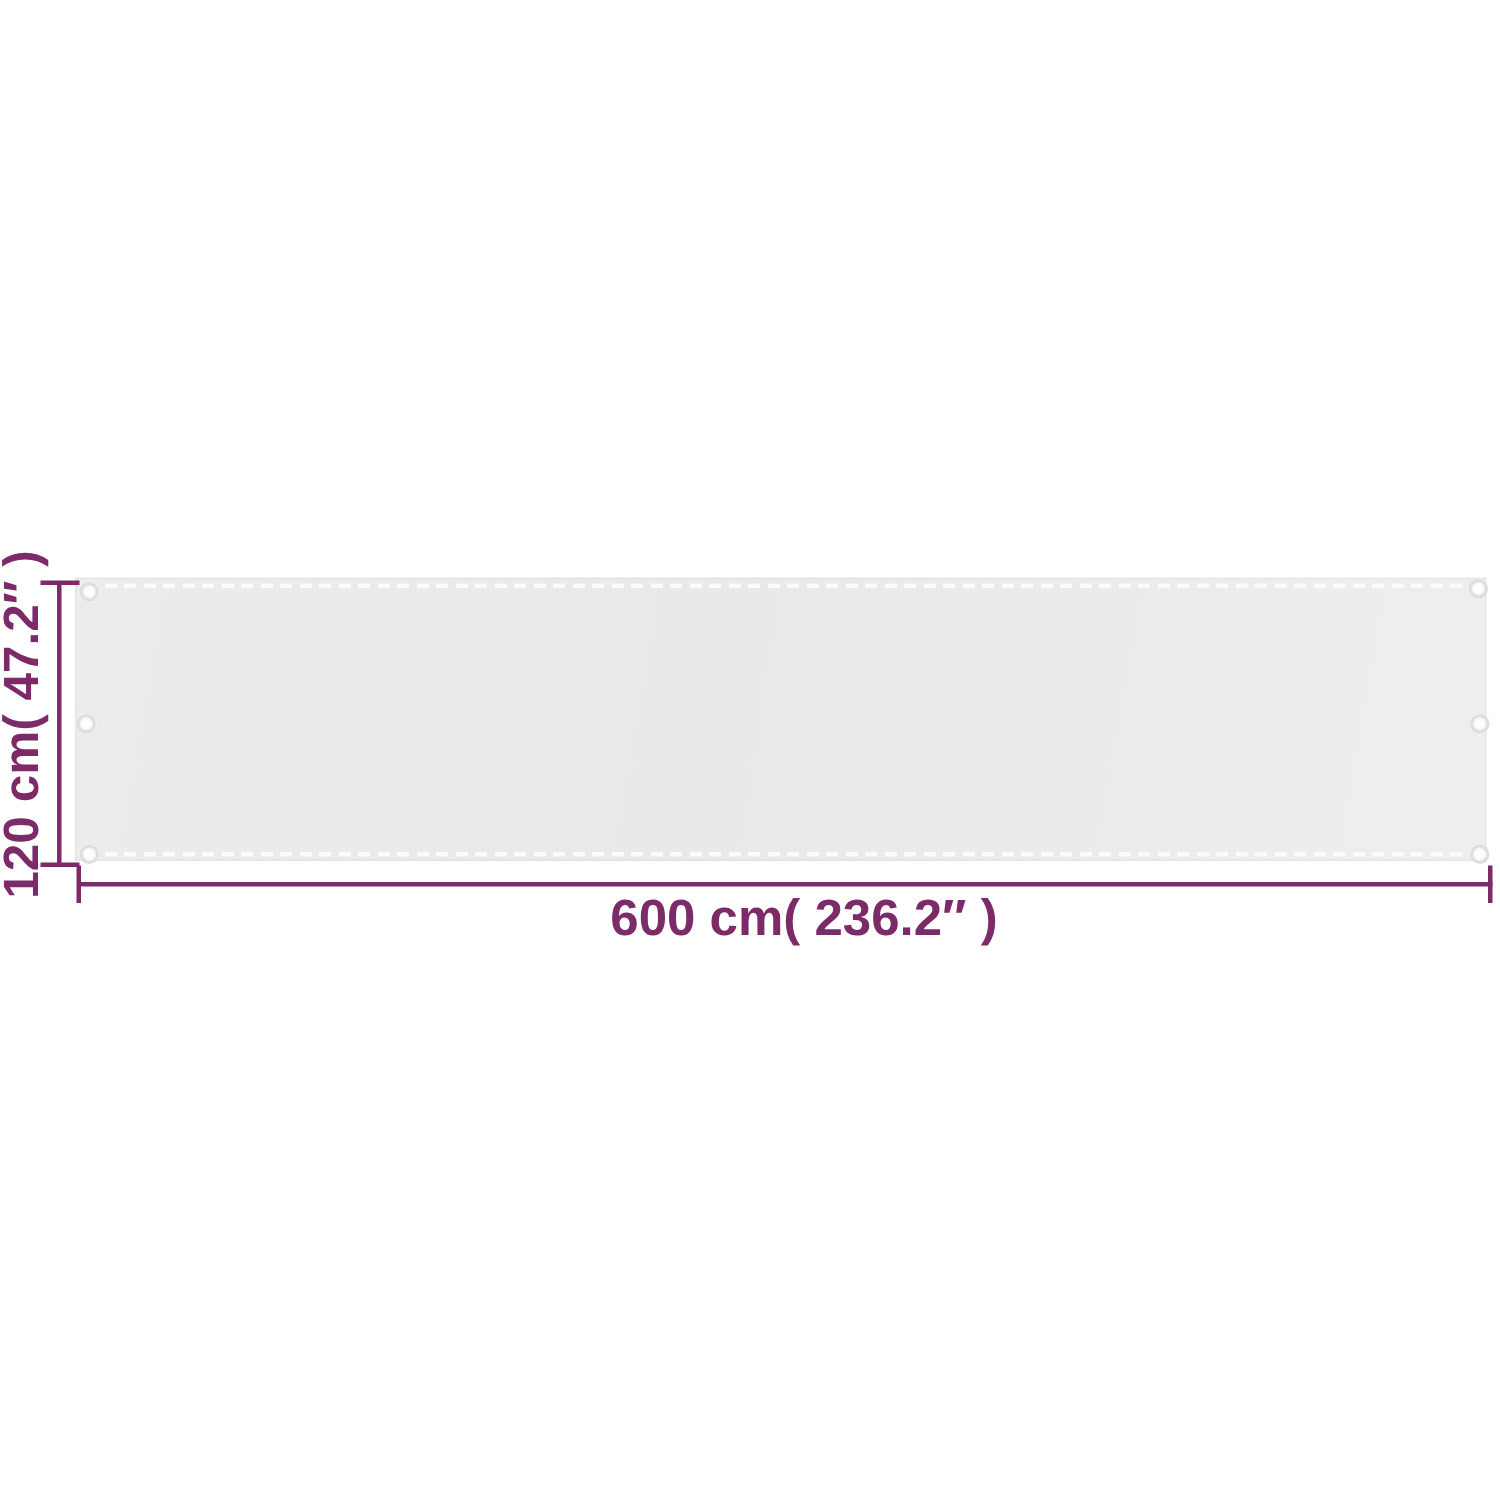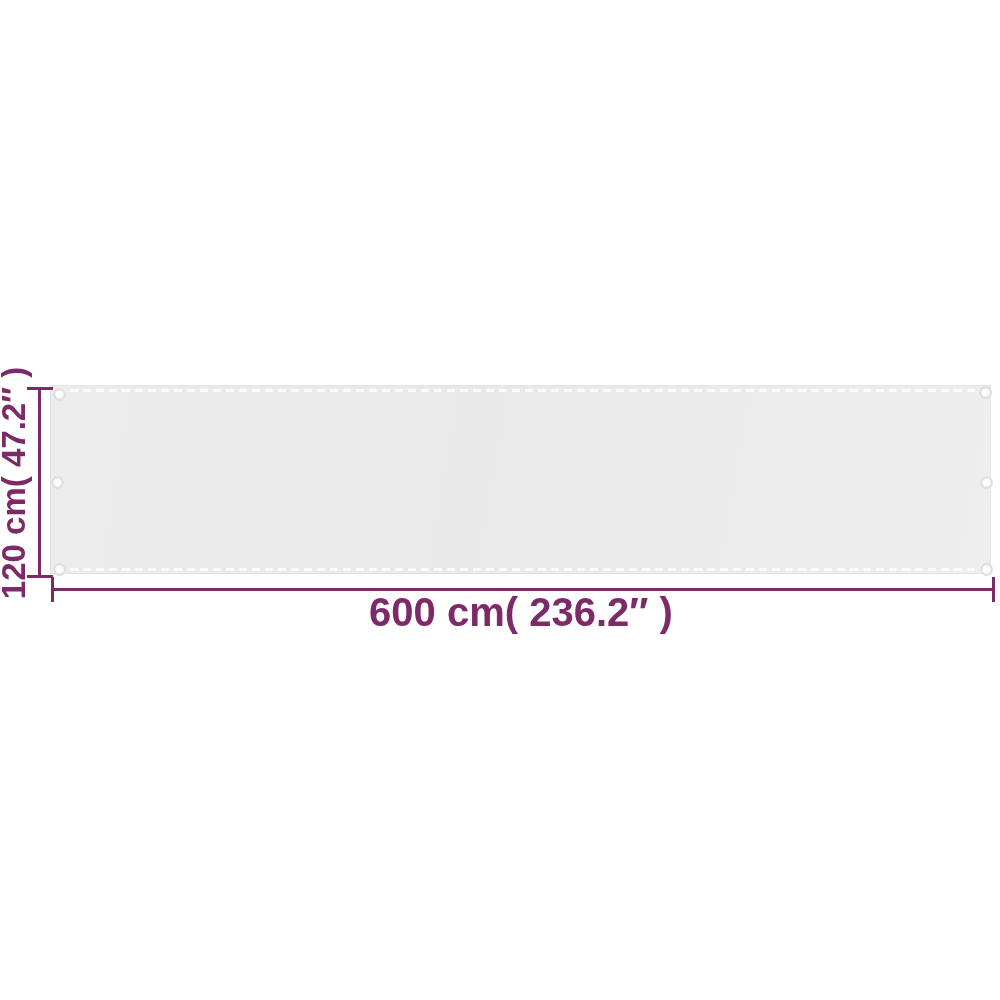--- a/index.html
+++ b/index.html
@@ -76,26 +76,26 @@
   .height-label {
     left: -136px;
     top: 464px;
     width: 300px;
     height: 38px;
     line-height: 38px;
     font-size: 33px;
     transform: rotate(-90deg);
   }
   .width-label {
-    left: 321px;
+    left: 336px;
     top: 592px;
     width: 400px;
     height: 40px;
     line-height: 40px;
-    font-size: 40px;
+    font-size: 34px;
   }
 </style>
 </head>
 <body>
 
 <div class="canvas">
 
   <div class="panel">
     <div class="stitch top"></div>
     <div class="stitch bottom"></div>

